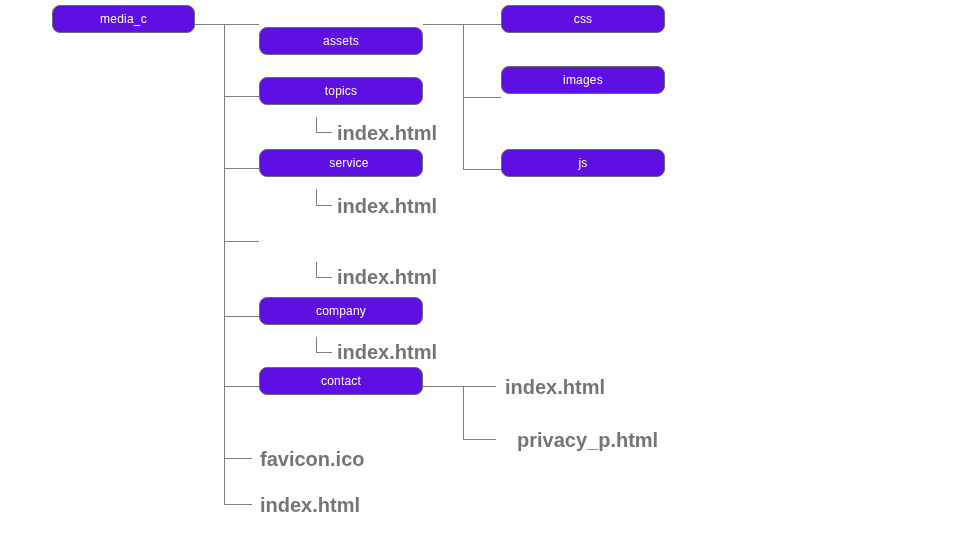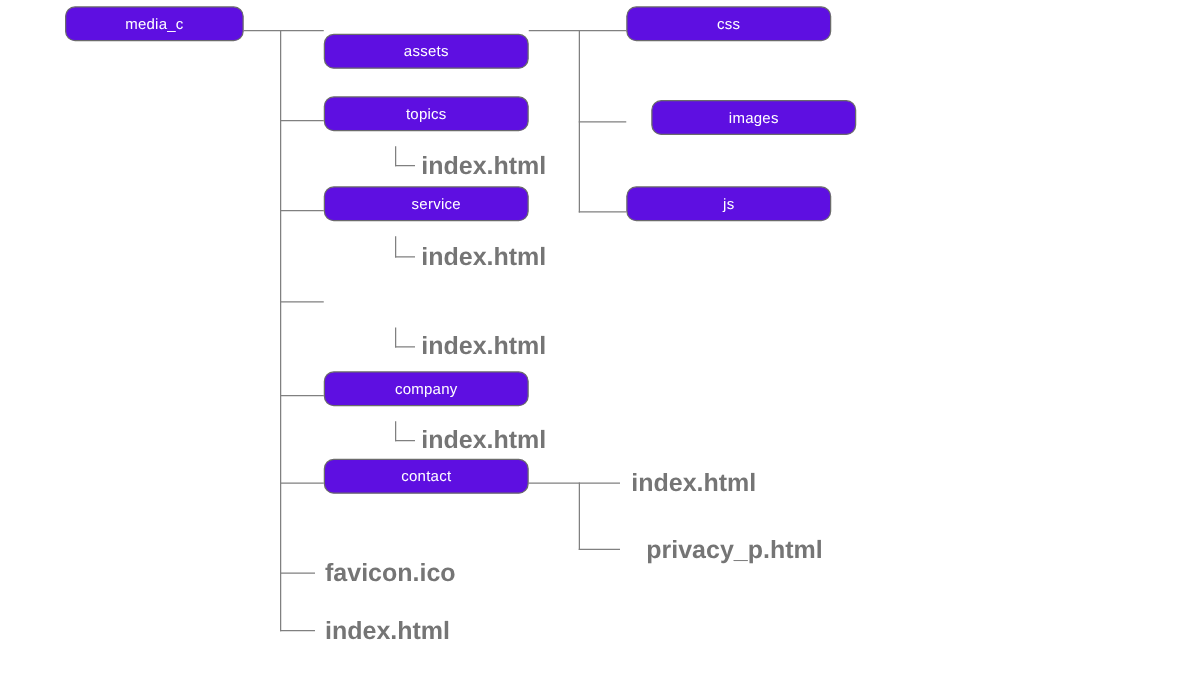--- a/index.html
+++ b/index.html
@@ -85,21 +85,21 @@
   </div>
   <div class="folder" style="left:259px;top:3px;margin-top:24px;">
     <span>assets</span>
   </div>
   <div class="folder" style="left:501px;top:5px;justify-content:center;">
     <span>css</span>
   </div>
   <div class="folder" style="left:259px;top:77px;text-align:center;">
     <span>topics</span>
   </div>
-  <div class="folder" style="left:501px;top:80px;margin-left:20px;">
+  <div class="folder" style="left:501px;top:66px;">
     <span>images</span>
   </div>
   <div class="folder" style="left:259px;top:149px;padding-left:16px;">
     <span>service</span>
   </div>
   <div class="folder" style="left:501px;top:149px;">
     <span>js</span>
   </div>
   <div class="folder" style="left:259px;top:297px;">
     <span>company</span>

